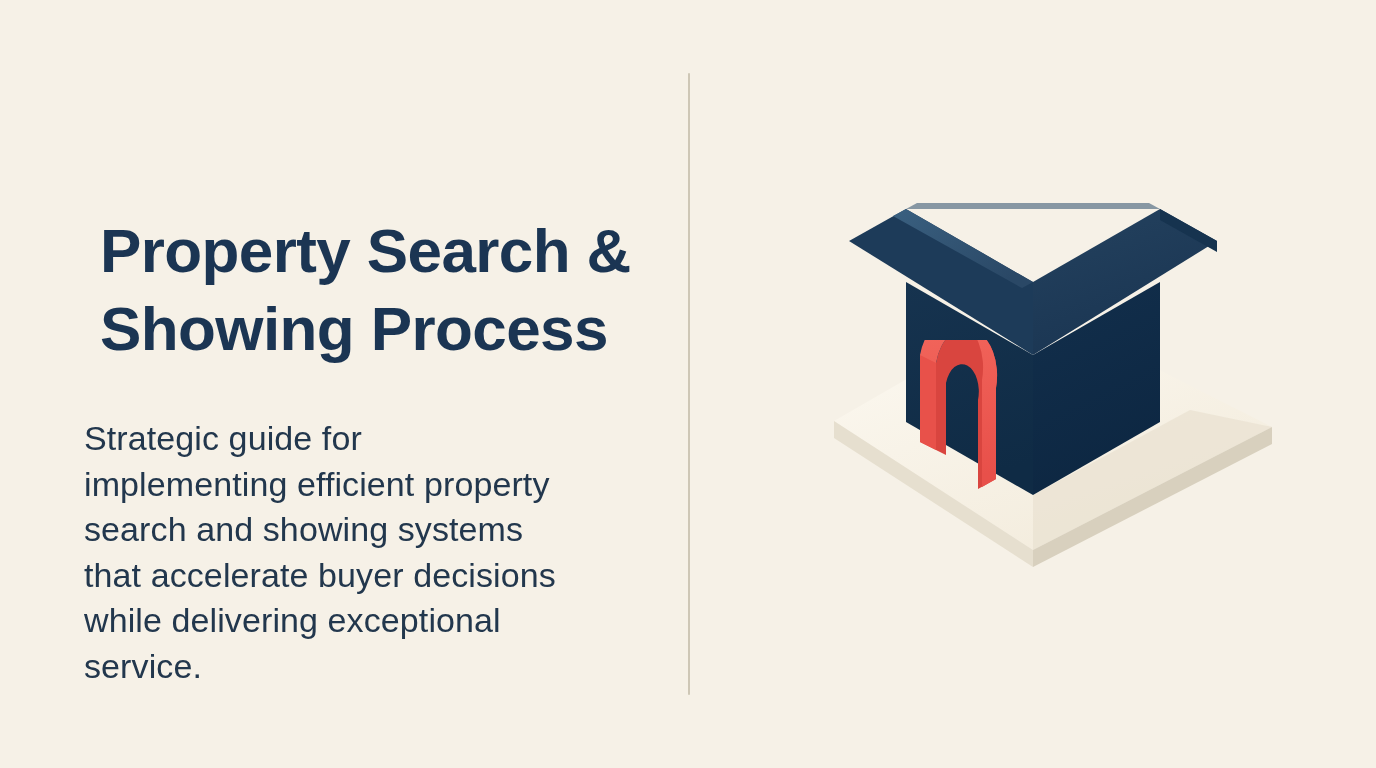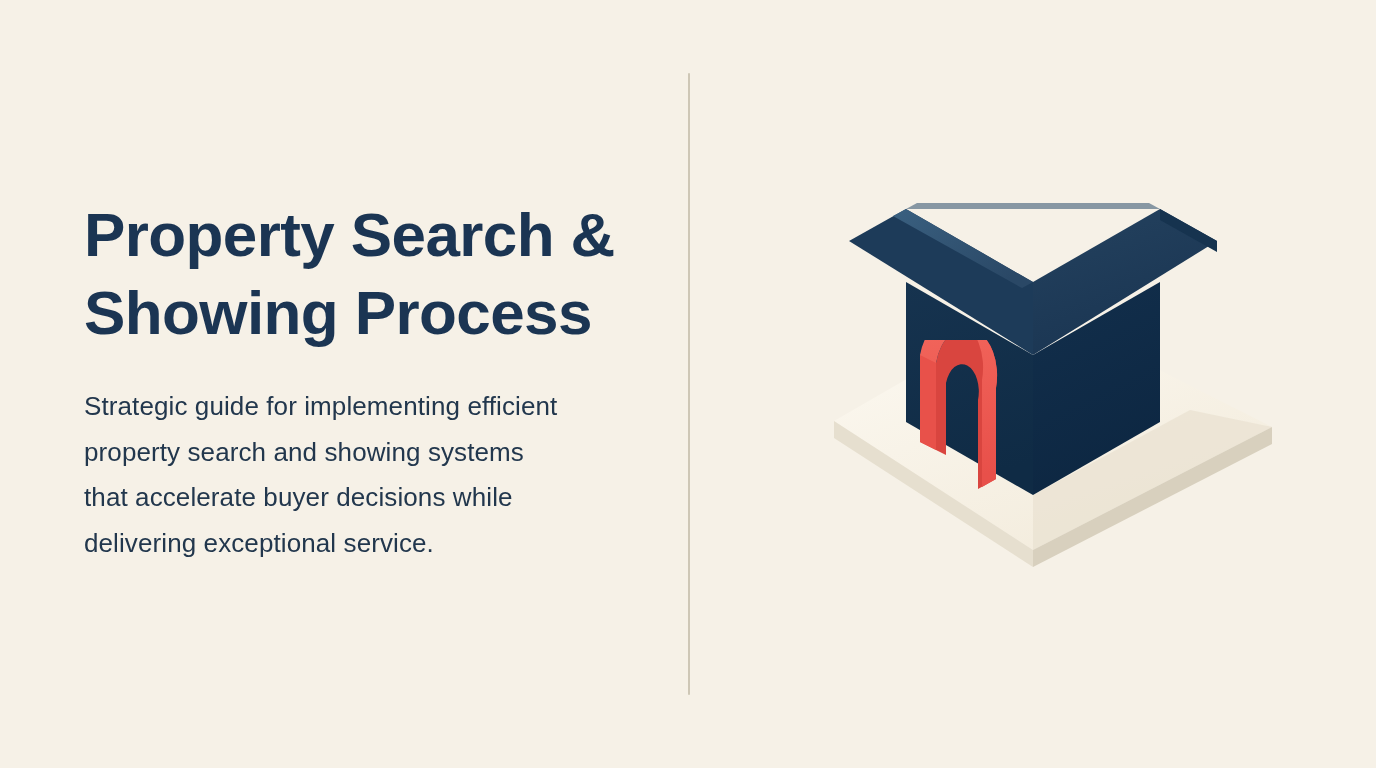--- a/index.html
+++ b/index.html
@@ -24,36 +24,36 @@
 
   
   .text-col {
     position: absolute;
     left: 84px;
     top: 196px;
     width: 580px;
   }
 
   .slide-title {
-    margin: 0;
+    margin: 16px;
     font-family: "Liberation Sans", sans-serif;
     font-weight: 700;
     font-size: 62px;
     line-height: 78px;
     letter-spacing: -0.6px;
     color: #1b3553;
     white-space: pre-line;
   }
 
   .slide-subtitle {
     margin: 0;
     padding-top: 32px;
     font-family: "Liberation Sans", sans-serif;
     font-weight: 400;
-    font-size: 26px;
+    font-size: 34px;
     line-height: 45.5px;
     letter-spacing: 0.1px;
     color: #22374d;
     max-width: 485px;
   }
 
   
   .divider {
     position: absolute;
     left: 688px;

